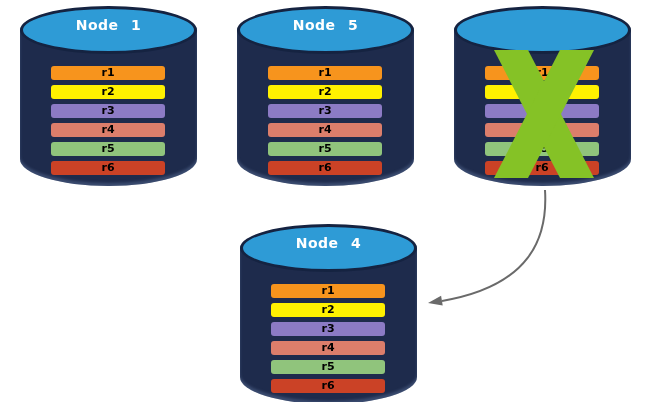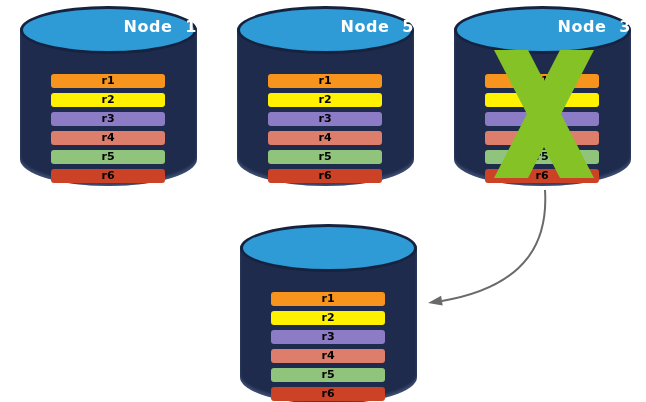--- a/index.html
+++ b/index.html
@@ -13,24 +13,24 @@
     position:absolute; left:0; top:24px; width:177px; height:156px;
     border-radius:0 0 88px 88px / 0 0 27px 27px;
     box-shadow: inset 0 -3px 3px rgba(130,155,200,0.30);
   }
   .cyl-top {
     position:absolute; left:0; top:0; width:171px; height:42px;
     border-radius:50%; border:3px solid #152341;
   }
   .node-title {
     position:absolute; left:0; top:11px; width:177px;
-    text-align:right; color:#ffffff; font-weight:bold; font-size:16px;
+    text-align:center; color:#ffffff; font-weight:bold; font-size:14px;
     word-spacing:7px; letter-spacing:0.5px;
   }
-  .rows { position:absolute; left:0; top:8px; width:153px; height:180px; }
+  .rows { position:absolute; left:0; top:0; width:153px; height:180px; }
   .row {
     position:absolute; left:31px; width:114px; height:14px;
     border-radius:3px; text-align:center; color:#000;
     font-weight:bold; font-size:11px; line-height:14px;
   }
   .rp0{top:60px} .rp1{top:79px} .rp2{top:98px}
   .rp3{top:117px} .rp4{top:136px} .rp5{top:155px}
   .x-overlay { position:absolute; left:34px; top:42px; width:112px; height:132px; z-index:5; }
   #arrow-svg { position:absolute; left:415px; top:183px; width:140px; height:130px; }
   #node1 { left:20px;  top:6px; }
@@ -67,38 +67,38 @@
       <div class="row rp2" style="background-color: rgb(140, 123, 197);">r3</div>
       <div class="row rp3" style="background-color: rgb(220, 126, 107);">r4</div>
       <div class="row rp4" style="background-color: rgb(144, 196, 124);">r5</div>
       <div class="row rp5" style="background-color: rgb(203, 66, 38);">r6</div>
     </div>
   </div>
 
   <div class="cyl" id="node3">
     <div class="cyl-body" style="background-color: rgb(30, 43, 76);"></div>
     <div class="cyl-top" style="background-color: rgb(46, 155, 214);"></div>
-    <div class="node-title">Node 3</div>
     <div class="rows">
       <div class="row rp0" style="background-color: rgb(247, 148, 29);">r1</div>
       <div class="row rp1" style="background-color: rgb(255, 241, 0);">r2</div>
       <div class="row rp2" style="background-color: rgb(140, 123, 197);">r3</div>
       <div class="row rp3" style="background-color: rgb(220, 126, 107);">r4</div>
       <div class="row rp4" style="background-color: rgb(144, 196, 124);">r5</div>
       <div class="row rp5" style="background-color: rgb(203, 66, 38);">r6</div>
     </div>
     <svg class="x-overlay" viewBox="0 0 112 132" aria-hidden="true">
       <polygon points="6,2 40,2 106,130 72,130" fill="#85C226"></polygon>
       <polygon points="72,2 106,2 40,130 6,130" fill="#85C226"></polygon>
     </svg>
   </div>
 
   <div class="cyl" id="node4">
     <div class="cyl-body" style="background-color: rgb(30, 43, 76);"></div>
     <div class="cyl-top" style="background-color: rgb(46, 155, 214);"></div>
+    <div class="node-title">Node 4</div>
     <div class="rows">
       <div class="row rp0" style="background-color: rgb(247, 148, 29);">r1</div>
       <div class="row rp1" style="background-color: rgb(255, 241, 0);">r2</div>
       <div class="row rp2" style="background-color: rgb(140, 123, 197);">r3</div>
       <div class="row rp3" style="background-color: rgb(220, 126, 107);">r4</div>
       <div class="row rp4" style="background-color: rgb(144, 196, 124);">r5</div>
       <div class="row rp5" style="background-color: rgb(203, 66, 38);">r6</div>
     </div>
   </div>
 

